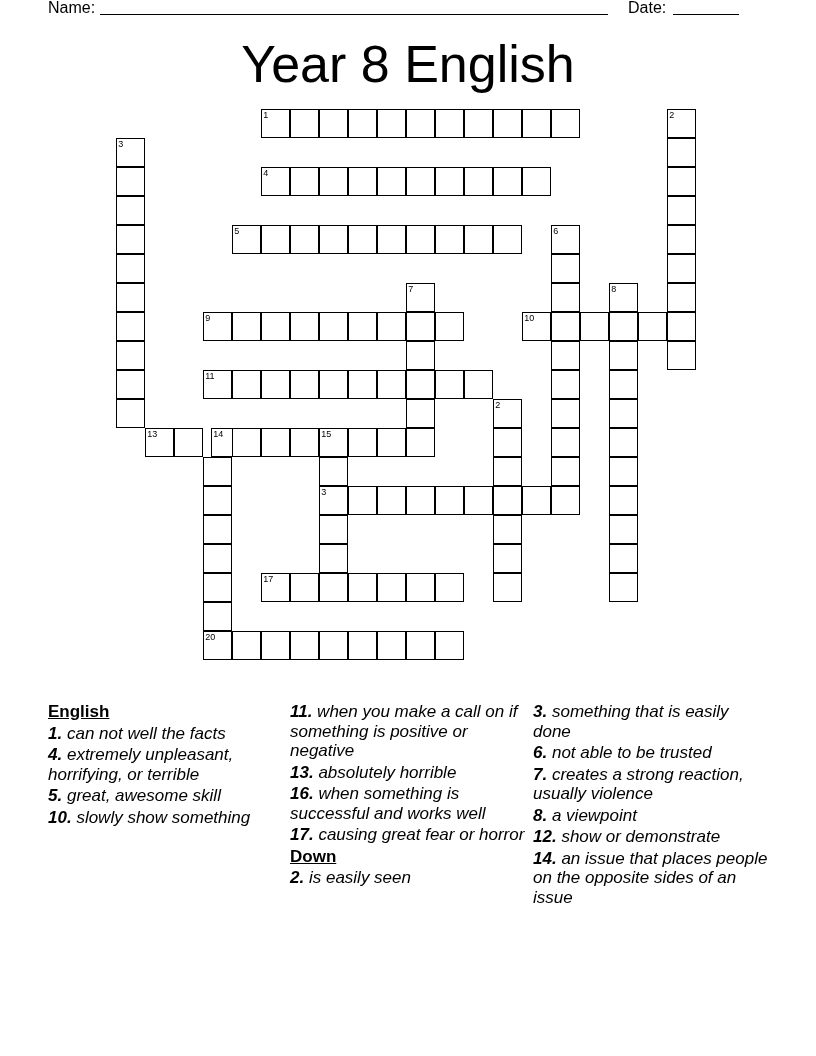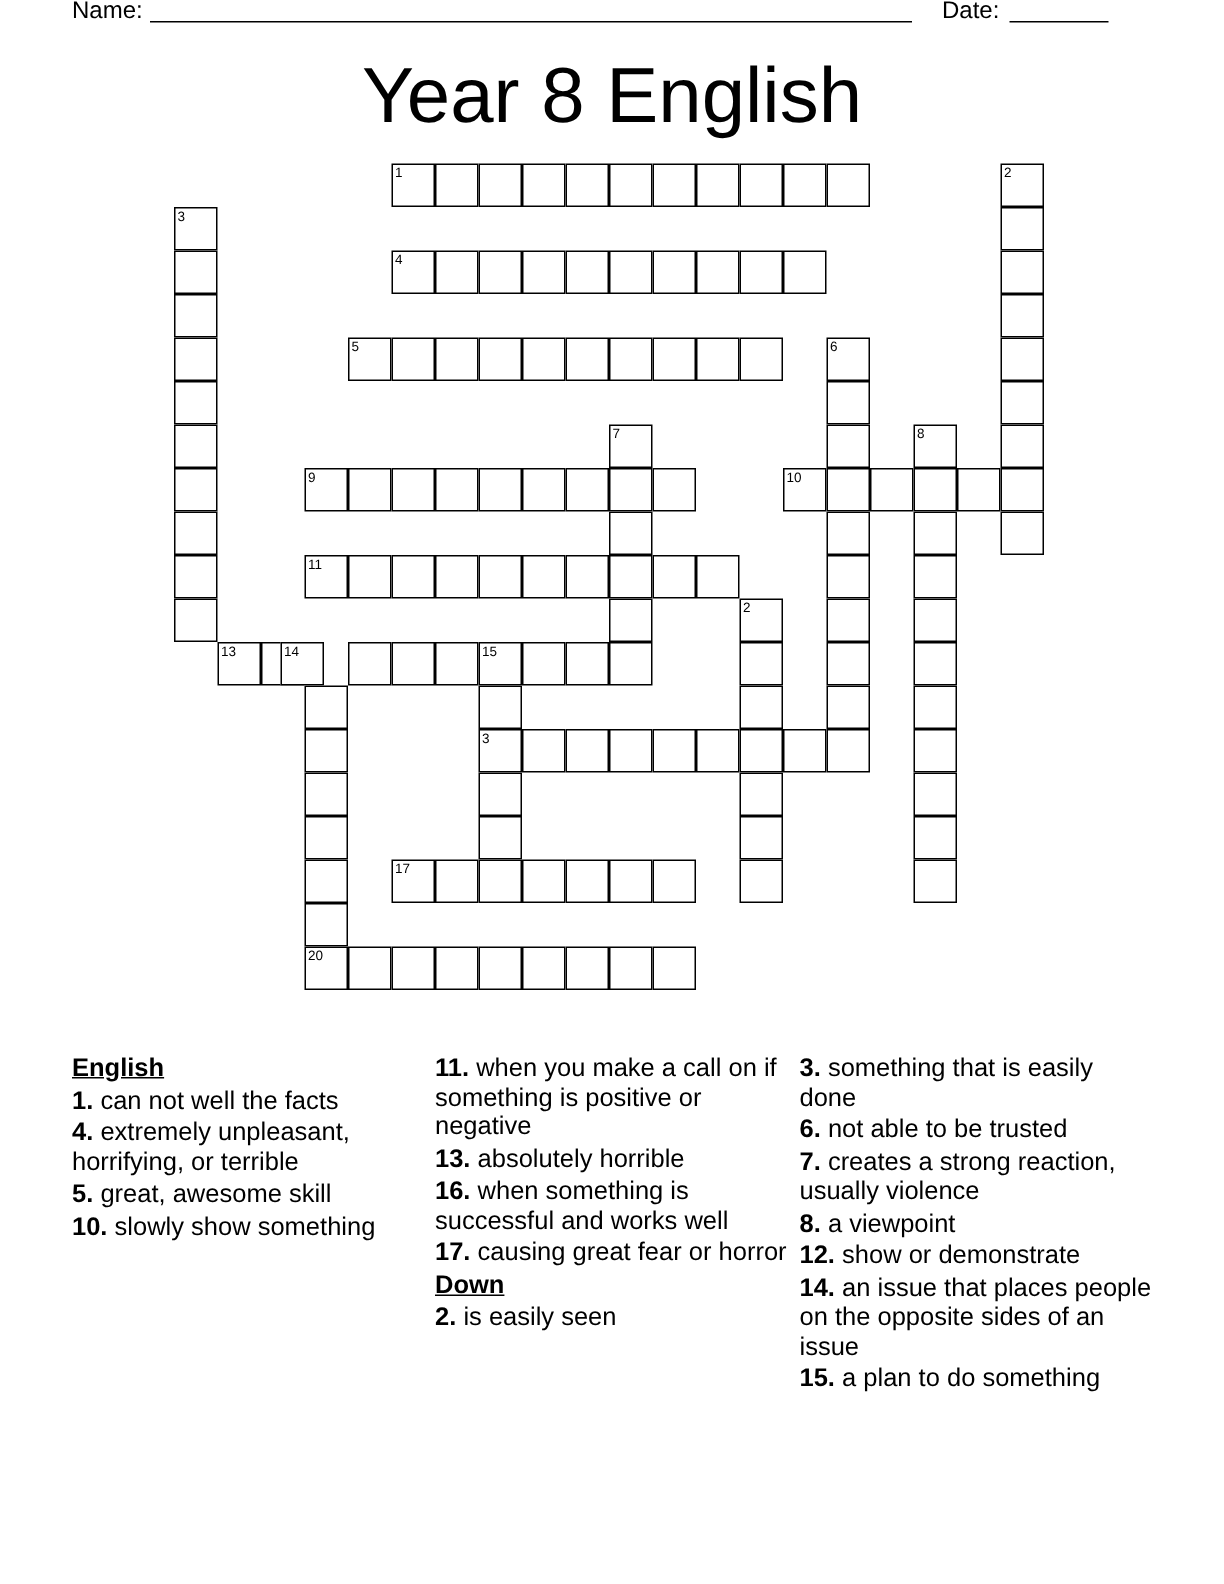--- a/index.html
+++ b/index.html
@@ -25,21 +25,21 @@
       border: 1.5px solid #000; background: #fff; margin-left: -0.75px; margin-top: -0.75px;
     }
     .cell .num {
       position: absolute; left: 1px; top: 0px; font-size: 9px; line-height: 10px; color: #000;
     }
     .clues {
       position: absolute; top: 702px; font-size: 17px; line-height: 19.5px;
     }
     .clues .col { position: absolute; top: 0; }
     .clue-heading { font-weight: bold; text-decoration: underline; margin-bottom: 2px; display: block; }
-    .clue { margin-bottom: 2px; }
+    .clue { margin-bottom: 2px; font-style: italic; }
     .clue b { font-weight: bold; }
   </style>
 </head>
 <body>
 
 <div class="header-line">
   <span class="name-label">Name:</span>
   <span class="name-blank"></span>
   <span class="date-label">Date:</span>
   <span class="date-blank"></span>
@@ -173,21 +173,21 @@
     <div class="cell" style="left: 494px; top: 429px;"></div>
     <div class="cell" style="left: 494px; top: 458px;"></div>
     <div class="cell" style="left: 494px; top: 487px;"></div>
     <div class="cell" style="left: 494px; top: 516px;"></div>
     <div class="cell" style="left: 494px; top: 545px;"></div>
     <div class="cell" style="left: 494px; top: 574px;"></div>
     <div class="cell" style="left: 146px; top: 429px;">
       <span class="num">13</span>
     </div>
     <div class="cell" style="left: 175px; top: 429px;"></div>
-    <div class="cell" style="left: 188px; top: 429px;">
+    <div class="cell" style="left: 212px; top: 429px;">
       <span class="num">14</span>
     </div>
     <div class="cell" style="left: 233px; top: 429px;"></div>
     <div class="cell" style="left: 262px; top: 429px;"></div>
     <div class="cell" style="left: 291px; top: 429px;"></div>
     <div class="cell" style="left: 320px; top: 429px;">
       <span class="num">15</span>
     </div>
     <div class="cell" style="left: 349px; top: 429px;"></div>
     <div class="cell" style="left: 378px; top: 429px;"></div>
@@ -247,15 +247,14 @@
     <span class="clue-heading">Down</span>
     <div class="clue"><b>2.</b> <span>is easily seen</span></div>
   </div>
   <div class="col" style="left:533px; width:235px;">
     <div class="clue"><b>3.</b> <span>something that is easily done</span></div>
     <div class="clue"><b>6.</b> <span>not able to be trusted</span></div>
     <div class="clue"><b>7.</b> <span>creates a strong reaction, usually violence</span></div>
     <div class="clue"><b>8.</b> <span>a viewpoint</span></div>
     <div class="clue"><b>12.</b> <span>show or demonstrate</span></div>
     <div class="clue"><b>14.</b> <span>an issue that places people on the opposite sides of an issue</span></div>
-    <div class="clue"><b>15.</b> <span>a plan to do something</span></div>
   </div>
 </div>
 
 </body></html>

